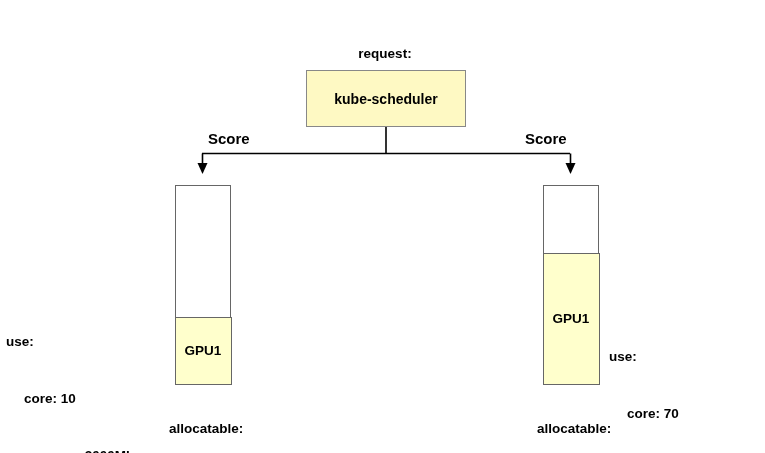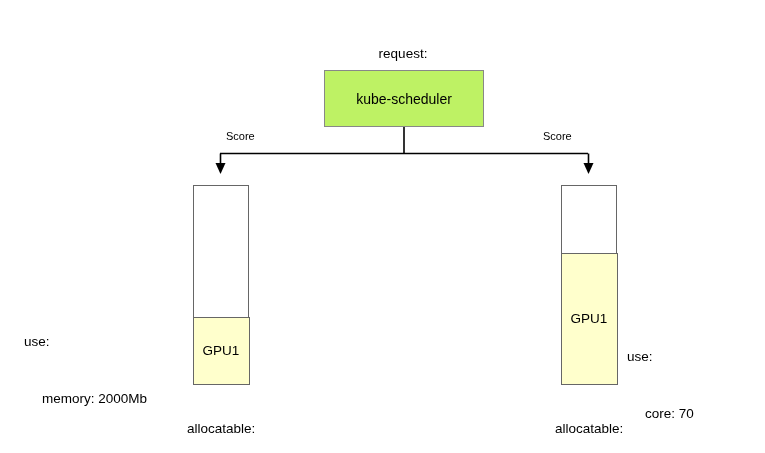--- a/index.html
+++ b/index.html
@@ -3,34 +3,34 @@
 <meta charset="utf-8">
 <style>
   html,body{margin:0;padding:0;}
   body{
     width:765px;height:453px;position:relative;
     background:#ffffff;
     font-family:"Liberation Sans",sans-serif;
     color:#000000;
     overflow:hidden;
   }
-  .stage{position:absolute;left:18px;top:0;width:632px;height:453px;}
+  .stage{position:absolute;left:0;top:0;width:632px;height:453px;font-weight:bold;}
 
   svg.wires{position:absolute;left:0;top:0;width:765px;height:453px;}
 
   .txtblock{position:absolute;font-size:13.5px;line-height:19px;white-space:pre;}
   .txtblock .ind1{padding-left:18px;display:block;}
   .txtblock .ind2{padding-left:18px;display:block;}
   .txtblock .hd{display:block;}
 
   .center{text-align:center;}
 
   .sched{
     position:absolute;
-    background:#bef264;
+    background:#fef9c3;
     border:1.5px solid #888888;
     display:flex;align-items:center;justify-content:center;
     font-size:14px;
     box-sizing:border-box;
   }
 
   .bar{
     position:absolute;
     border:1.5px solid #666666;
     background:#ffffff;
@@ -39,21 +39,21 @@
   }
   .barfill{
     position:absolute;
     left:-1.5px;right:-1.5px;bottom:-1.5px;
     background:#ffffcc;
     border:1.5px solid #666666;
     box-sizing:border-box;
     display:flex;align-items:center;justify-content:center;
     font-size:13.5px;
   }
-  .scorelab{position:absolute;font-size:11px;}
+  .scorelab{position:absolute;font-size:15px;}
 </style>
 </head>
 <body>
 
 <div class="stage">
 
   <div class="txtblock center" style="left:250px;top:6px;width:270px;">
     <span class="hd">request:</span>
     <span class="ind1">core: 20</span>
   </div>
@@ -79,20 +79,21 @@
   <div class="scorelab" style="left:525px;top:130px;">Score</div>
 
   <div class="bar" style="left:175px;top:173px;width:56px;height:199px;">
     <div class="barfill" style="height:68px;">
       <span>GPU1</span>
     </div>
   </div>
 
   <div class="txtblock" style="left:6px;top:294px;width:165px;">
     <span class="hd">use:</span>
+    <span class="ind1">core: 10</span>
     <span class="ind2">memory: 2000Mb</span>
   </div>
 
   <div class="txtblock" style="left:169px;top:381px;width:220px;">
     <span class="hd">allocatable:</span>
     
     
   </div>
 
   <div class="bar" style="left:543px;top:173px;width:56px;height:199px;">

